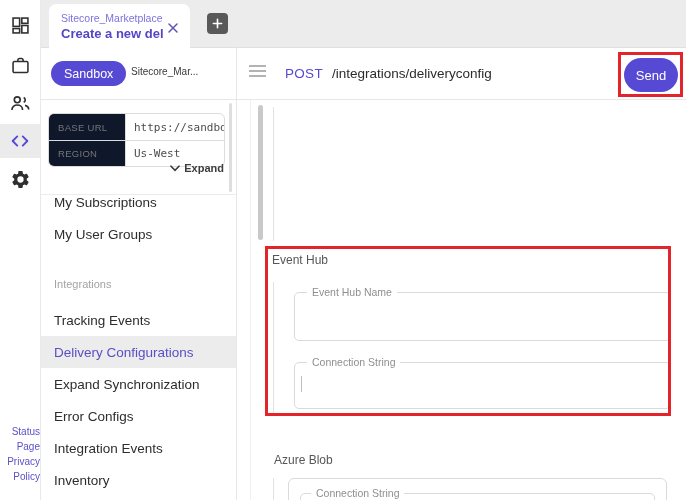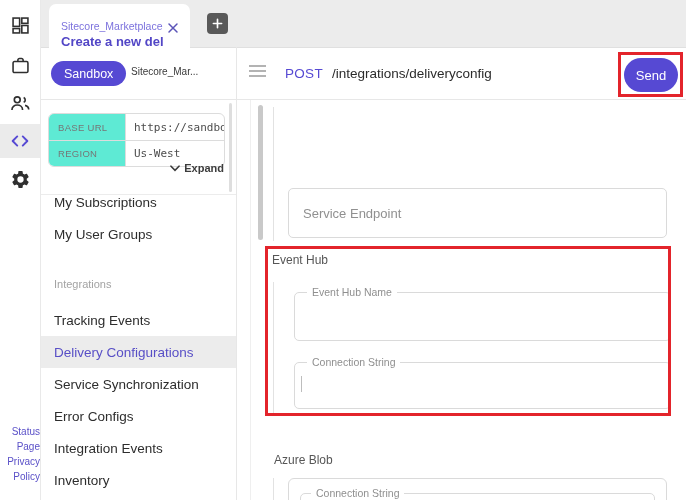--- a/index.html
+++ b/index.html
@@ -9,21 +9,21 @@
   
   .rail { position:absolute; left:0; top:0; width:41px; height:500px; background:#fff; border-right:1px solid #e9e9e9; z-index:3; }
   .rail-btn { position:absolute; left:0; width:40px; height:34px; display:flex; align-items:center; justify-content:center; cursor:pointer; }
   .rail-btn.active { background:#ebebeb; }
   .rail-btn svg { display:block; }
   .rail-links { position:absolute; left:0; top:424px; width:40px; text-align:right; font-size:10px; line-height:15px; color:#5a50c8; }
   .rail-links a { display:block; color:#5a50c8; text-decoration:none; cursor:pointer; }
 
   
   .tabstrip { position:absolute; left:41px; top:0; width:645px; height:48px; background:#ececec; border-bottom:1px solid #e0e0e0; z-index:2; }
-  .tab { position:absolute; left:8px; top:4px; width:141px; height:44px; background:#fff; border-radius:7px 7px 0 0; padding:16px 26px 0 12px; cursor:pointer; }
+  .tab { position:absolute; left:8px; top:4px; width:141px; height:44px; background:#fff; border-radius:7px 7px 0 0; padding:8px 26px 0 12px; cursor:pointer; }
   .tab-app { font-size:10.5px; color:#7c72dd; white-space:nowrap; overflow:hidden; margin-bottom:2px; }
   .tab-title { font-size:13px; font-weight:bold; color:#5246c6; white-space:nowrap; overflow:hidden; }
   .tab-close { position:absolute; right:11px; top:16px; width:12px; height:12px; cursor:pointer; }
   .newtab { position:absolute; left:166px; top:13px; width:21px; height:21px; background:#595959; border-radius:4px; display:flex; align-items:center; justify-content:center; cursor:pointer; }
 
   
   .panel-header { position:absolute; left:41px; top:47px; width:196px; height:53px; background:#fff; border-bottom:1px solid #e7e7e7; z-index:1; }
   .env-pill { position:absolute; left:10px; top:14px; height:25px; padding:12px 13px; border-radius:13px; background:#5649d3; color:#fff; font-size:12.5px; display:flex; align-items:center; cursor:pointer; }
   .panel-app-name { position:absolute; left:90px; top:19px; font-size:10px; color:#3a3a3a; white-space:nowrap; }
 
@@ -36,21 +36,21 @@
   .send-btn { position:absolute; left:387px; top:11px; width:54px; height:34px; border-radius:17px; background:#5649d3; color:#fff; font-size:13px; display:flex; align-items:center; justify-content:center; cursor:pointer; }
 
   .v-sep { position:absolute; left:236px; top:47px; width:1px; height:453px; background:#e7e7e7; z-index:2; }
 
   
   .sidebar { position:absolute; left:41px; top:100px; width:195px; height:400px; background:#fff; }
   .subpanel { position:relative; height:95px; border-bottom:1px solid #ececec; }
   .kv { position:absolute; left:7px; top:13px; width:177px; border:1px solid #dcdcdc; border-radius:6px; overflow:hidden; }
   .kv-row { display:grid; grid-template-columns:77px 1fr; height:26px; }
   .kv-row + .kv-row { border-top:1px solid #dcdcdc; }
-  .kv-label { background:#5eead4; color:#767676; font-size:9.5px; letter-spacing:.3px; display:flex; align-items:center; padding-left:9px; border-right:1px solid #dcdcdc; }
+  .kv-label { background:#0f172a; color:#767676; font-size:9.5px; letter-spacing:.3px; display:flex; align-items:center; padding-left:9px; border-right:1px solid #dcdcdc; }
   .kv-value { font-family:"DejaVu Sans Mono", monospace; font-size:11px; color:#4d4d4d; display:flex; align-items:center; padding-left:8px; white-space:nowrap; overflow:hidden; }
   .subpanel-thumb { position:absolute; right:4px; top:3px; width:3px; height:89px; background:#dedede; border-radius:2px; }
   .expand-row { position:absolute; right:12px; top:62px; display:flex; align-items:center; gap:4px; font-size:11px; font-weight:bold; color:#3c3c3c; cursor:pointer; }
 
   .nav { position:absolute; left:0; top:86px; width:195px; }
   .nav-item { height:32px; display:flex; align-items:center; padding:0 13px; font-size:13.5px; color:#2d2d2d; white-space:nowrap; cursor:pointer; }
   .nav-item.active { background:#ececec; color:#584fc6; }
   .nav-gap { height:18px; }
   .nav-gap-sm { height:4px; }
   .nav-section { height:32px; display:flex; align-items:center; padding:0 13px; font-size:11px; color:#a3a3a3; }
@@ -187,35 +187,32 @@
     </div>
 
     <div class="nav">
       <div class="nav-item">My Subscriptions</div>
       <div class="nav-item">My User Groups</div>
       <div class="nav-gap"></div>
       <div class="nav-section">Integrations</div>
       <div class="nav-gap-sm"></div>
       <div class="nav-item">Tracking Events</div>
       <div class="nav-item active">Delivery Configurations</div>
-      <div class="nav-item">Service Synchronization</div>
+      <div class="nav-item">Expand Synchronization</div>
       <div class="nav-item">Error Configs</div>
       <div class="nav-item">Integration Events</div>
       <div class="nav-item">Inventory</div>
     </div>
   </div>
 
   <div class="content">
     <div class="scroll-track"></div>
     <div class="scroll-thumb"></div>
     <div class="guide g1"></div>
 
-    <div class="field f-svc">
-      <span class="ph">Service Endpoint</span>
-    </div>
 
     <div class="section-title t-eh">Event Hub</div>
     <div class="guide g2"></div>
 
     <div class="fieldset fs-ehn">
       <span class="legend">Event Hub Name</span>
     </div>
     <div class="fieldset fs-cs">
       <span class="legend">Connection String</span>
       <span class="caret"></span>

